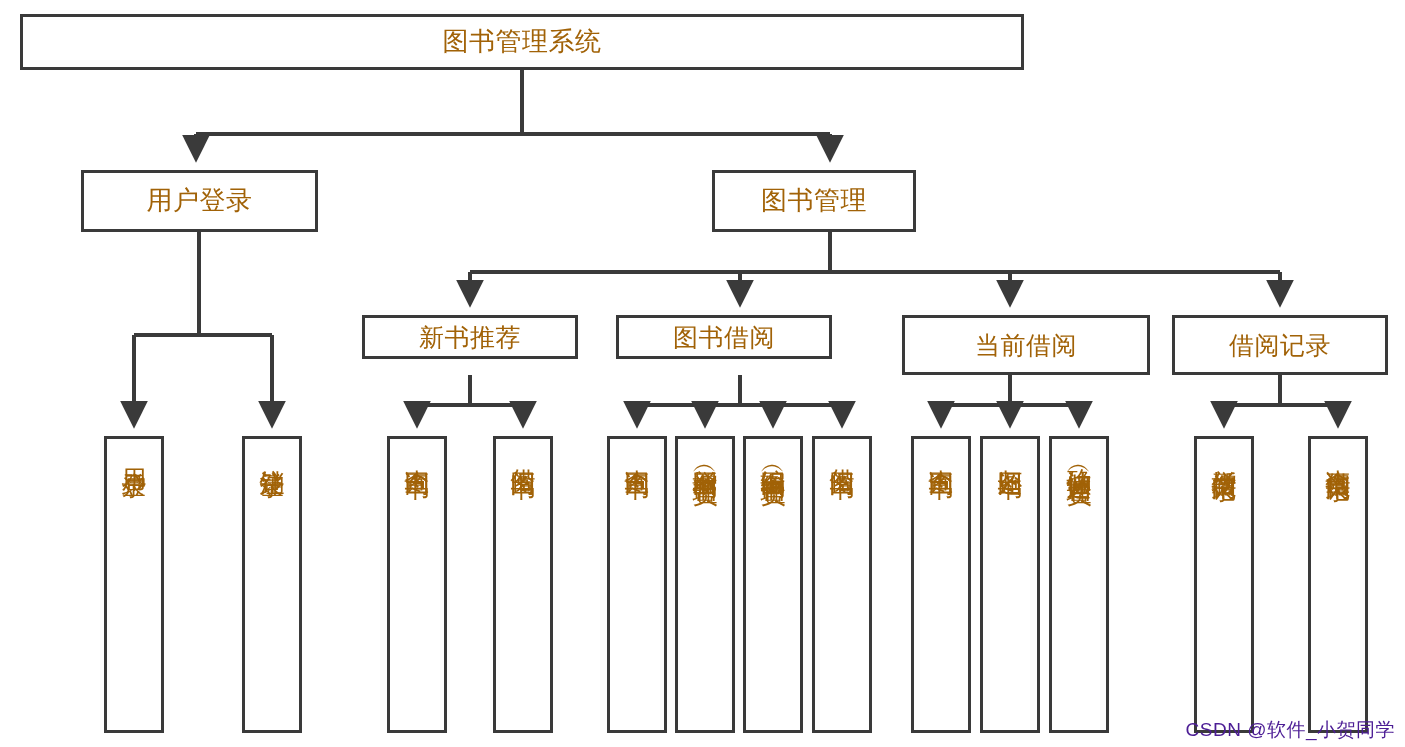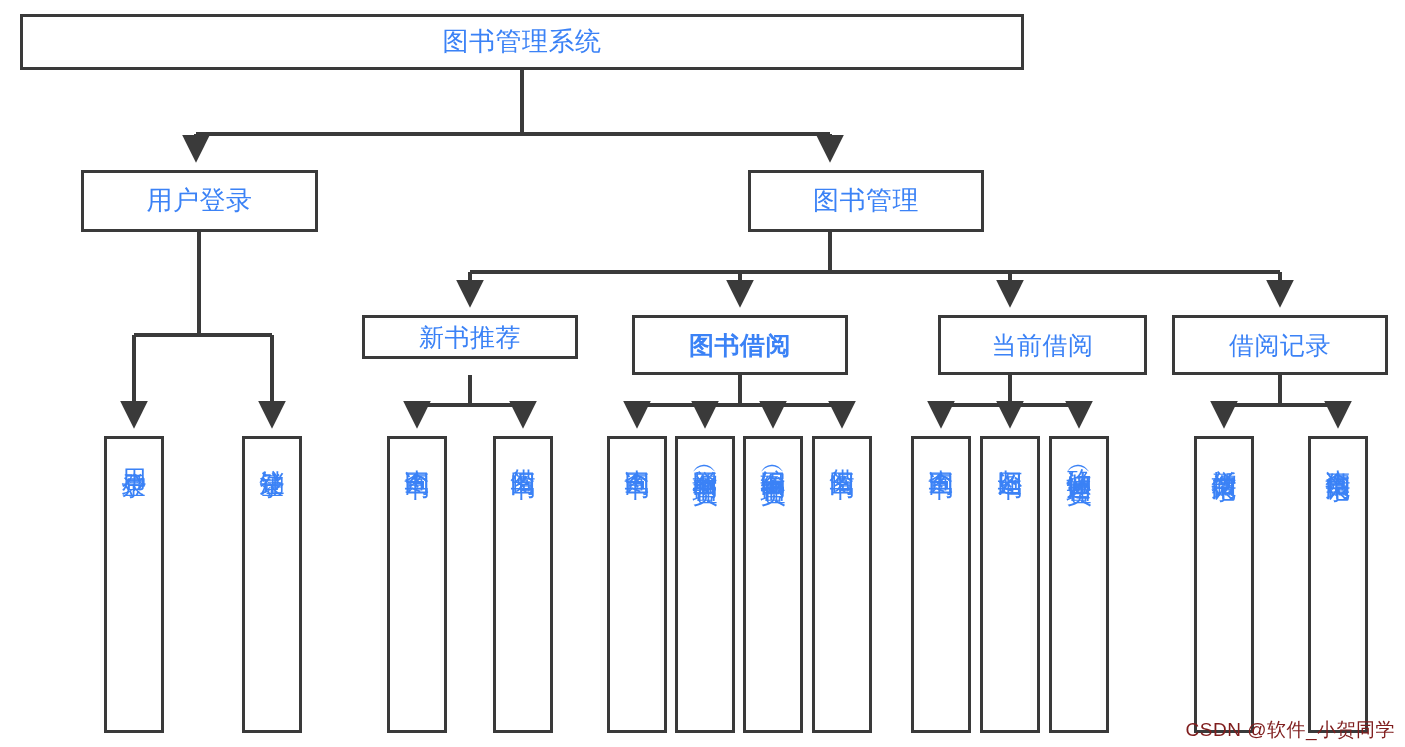--- a/index.html
+++ b/index.html
@@ -29,21 +29,21 @@
     position: absolute;
     box-sizing: border-box;
     background: #ffffff;
     border: 3px solid #3a3a3a;
     display: flex;
     align-items: center;
     justify-content: center;
     overflow: hidden;
   }
   .node-label {
-    color: #3b82f6;
+    color: #a16207;
     font-size: 25px;
     line-height: 1.06;
     letter-spacing: 0.5px;
     white-space: nowrap;
     text-align: center;
   }
   .node-box.vertical .node-label {
     writing-mode: vertical-rl;
     text-orientation: upright;
     font-size: 25px;
@@ -55,21 +55,21 @@
     padding-top: 10px;
   }
   .node-box.lvl1 .node-label { font-size: 26px; }
   .node-box.lvl2 .node-label { font-size: 26px; }
   .node-box.lvl3 .node-label { font-size: 25px; }
   #watermark {
     position: absolute;
     right: 10px;
     bottom: 4px;
     font-size: 19px;
-    color: #7f1d1d;
+    color: #4c1d95;
     white-space: nowrap;
     letter-spacing: 0.5px;
     pointer-events: none;
   }
 </style>
 </head>
 <body>
 
 <div id="diagram-root">
 
@@ -123,31 +123,31 @@
     </g>
   </svg>
 
   <div class="node-box lvl1" style="left:20px; top:14px; width:1004px; height:56px;">
     <span class="node-label">图书管理系统</span>
   </div>
 
   <div class="node-box lvl2" style="left:81px; top:170px; width:237px; height:62px;">
     <span class="node-label">用户登录</span>
   </div>
-  <div class="node-box lvl2" style="left:712px; top:170px; width:236px; height:62px;margin-left:36px;">
+  <div class="node-box lvl2" style="left:712px; top:170px; width:204px; height:62px;">
     <span class="node-label">图书管理</span>
   </div>
 
   <div class="node-box lvl3" style="left:362px; top:315px; width:216px; height:44px;">
     <span class="node-label">新书推荐</span>
   </div>
-  <div class="node-box lvl3" style="left:632px; top:315px; width:216px; height:60px;font-weight:bold;">
+  <div class="node-box lvl3" style="left:616px; top:315px; width:216px; height:44px;">
     <span class="node-label">图书借阅</span>
   </div>
-  <div class="node-box lvl3" style="left:902px; top:315px; width:209px; height:60px;margin-left:36px;">
+  <div class="node-box lvl3" style="left:902px; top:315px; width:248px; height:60px;">
     <span class="node-label">当前借阅</span>
   </div>
   <div class="node-box lvl3" style="left:1172px; top:315px; width:216px; height:60px;align-items:center;">
     <span class="node-label">借阅记录</span>
   </div>
 
   <div class="node-box vertical" style="left:104px; top:436px; width:60px; height:297px;">
     <span class="node-label">用户登录</span>
   </div>
   <div class="node-box vertical" style="left:242px; top:436px; width:60px; height:297px;">

